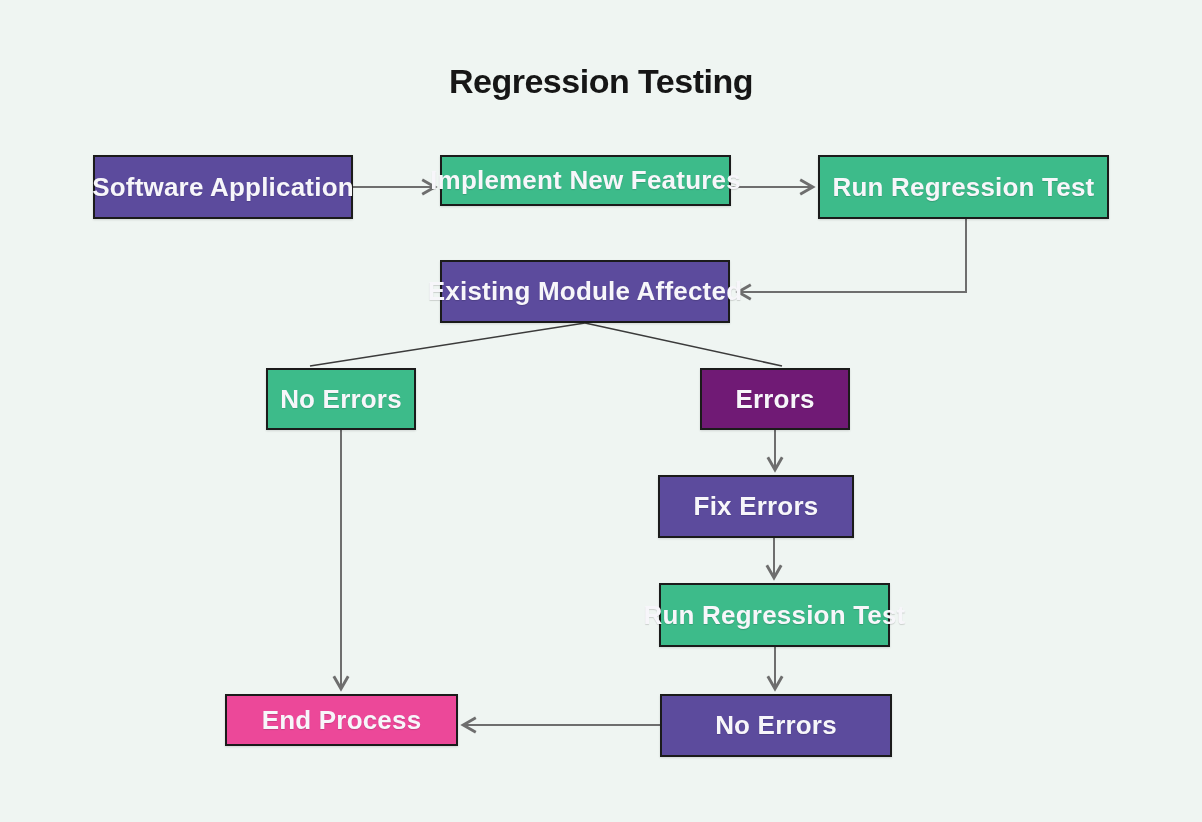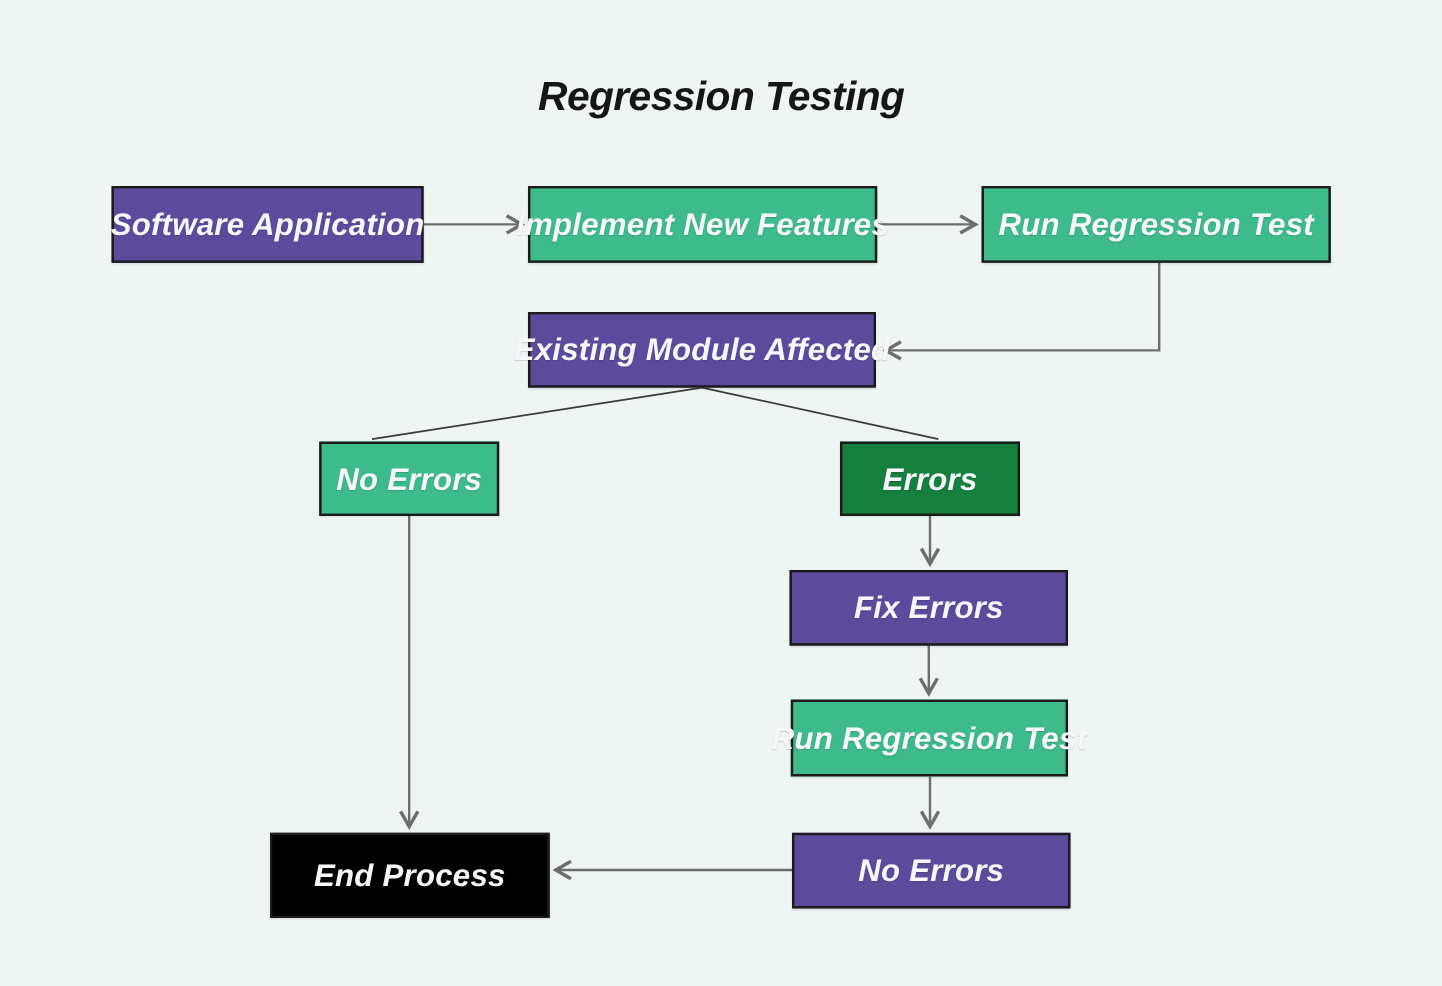--- a/index.html
+++ b/index.html
@@ -7,21 +7,20 @@
     padding: 0;
     background: #eff5f2;
     font-family: "Liberation Sans", sans-serif;
   }
   #canvas {
     position: relative;
     width: 1202px;
     height: 822px;
     background: #eff5f2;
     overflow: hidden;
-    font-style: italic;
   }
   .diagram-title {
     position: absolute;
     left: 0;
     top: 62px;
     width: 1202px;
     text-align: center;
     font-size: 34px;
     font-weight: 700;
     letter-spacing: -0.5px;
@@ -87,49 +86,49 @@
     <line class="connector" x1="774" y1="538" x2="774" y2="576" marker-end="url(#chevron)"></line>
     <line class="connector" x1="775" y1="647" x2="775" y2="687" marker-end="url(#chevron)"></line>
     <line class="connector" x1="341" y1="430" x2="341" y2="687" marker-end="url(#chevron)"></line>
     <line class="connector" x1="660" y1="725" x2="465" y2="725" marker-end="url(#chevron)"></line>
   </svg>
 
   <div class="node" style="left: 93px; top: 155px; width: 260px; height: 64px; background: rgb(92, 75, 157);">
     <span class="node-label">Software Application</span>
   </div>
 
-  <div class="node" style="left: 440px; top: 155px; width: 291px; height: 64px; background: rgb(61, 187, 138);">
+  <div class="node" style="left: 440px; top: 155px; width: 291px; height: 51px; background: rgb(61, 187, 138);">
     <span class="node-label">Implement New Features</span>
   </div>
 
   <div class="node" style="left: 818px; top: 155px; width: 291px; height: 64px; background: rgb(61, 187, 138);">
     <span class="node-label">Run Regression Test</span>
   </div>
 
   <div class="node" style="left: 440px; top: 260px; width: 290px; height: 63px; background: rgb(92, 75, 157); align-items: center;">
     <span class="node-label">Existing Module Affected</span>
   </div>
 
   <div class="node" style="left: 266px; top: 368px; width: 150px; height: 62px; background: rgb(61, 187, 138);">
     <span class="node-label">No Errors</span>
   </div>
 
-  <div class="node" style="left: 700px; top: 368px; width: 150px; height: 62px; background: #15803d;">
+  <div class="node" style="left: 700px; top: 368px; width: 150px; height: 62px; background: #701a75;">
     <span class="node-label">Errors</span>
   </div>
 
-  <div class="node" style="left: 658px; top: 475px; width: 232px; height: 63px; background: rgb(92, 75, 157);">
+  <div class="node" style="left: 658px; top: 475px; width: 196px; height: 63px; background: rgb(92, 75, 157);">
     <span class="node-label">Fix Errors</span>
   </div>
 
   <div class="node" style="left: 659px; top: 583px; width: 231px; height: 64px; background: rgb(61, 187, 138);">
     <span class="node-label">Run Regression Test</span>
   </div>
 
   <div class="node" style="left: 660px; top: 694px; width: 232px; height: 63px; background: rgb(92, 75, 157);">
     <span class="node-label">No Errors</span>
   </div>
 
-  <div class="node" style="left: 225px; top: 694px; width: 233px; height: 71px; background: #000000;">
+  <div class="node" style="left: 225px; top: 694px; width: 233px; height: 52px; background: #ec4899;">
     <span class="node-label">End Process</span>
   </div>
 
 </div>
 
 </body></html>

